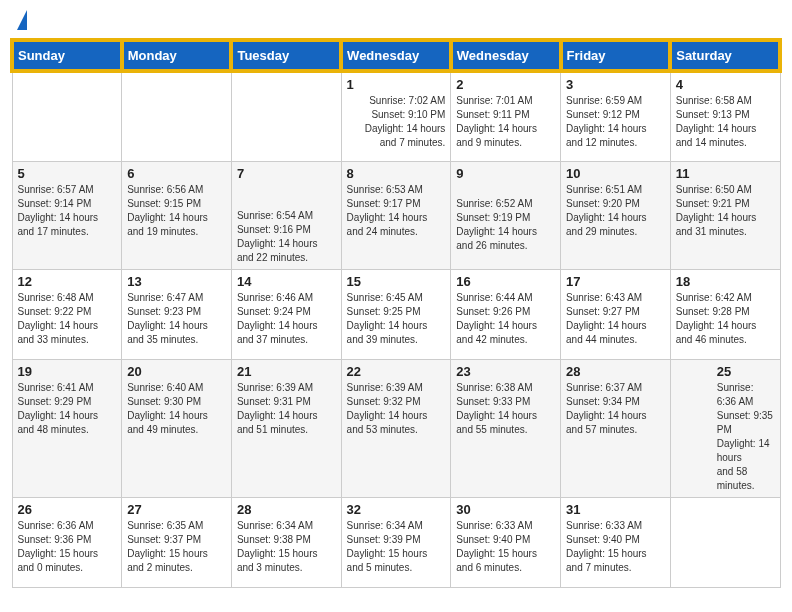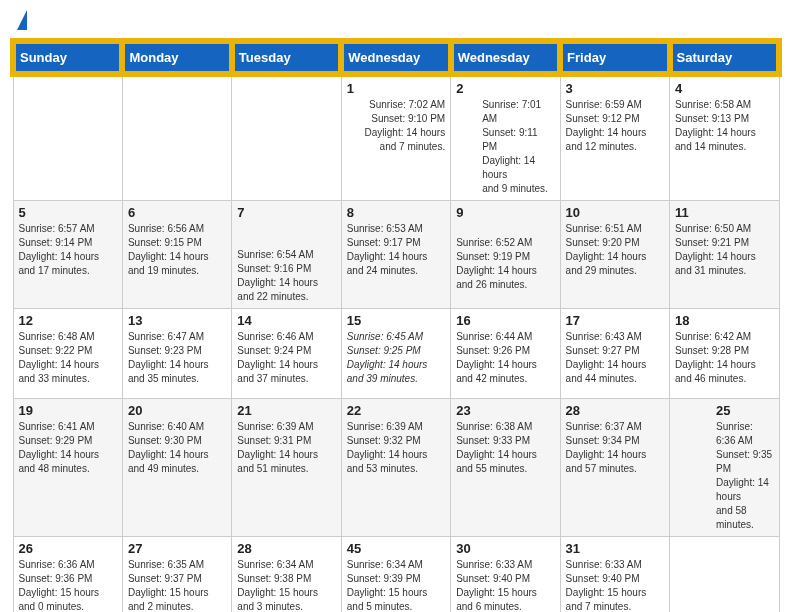--- a/index.html
+++ b/index.html
@@ -49,21 +49,21 @@
       border-collapse: collapse;
       table-layout: fixed;
     }
     .calendar-table th {
       background-color: #1565c0;
       color: #fff;
       font-size: 13px;
       font-weight: bold;
       padding: 6px 4px;
       text-align: left;
-      border: 6px solid #eab308;
+      border: 4px solid #eab308;
     }
     .calendar-table td {
       border: 1px solid #ccc;
       vertical-align: top;
       padding: 4px 5px;
       height: 90px;
       font-size: 10.5px;
       color: #222;
       background: #fff;
     }
@@ -122,21 +122,21 @@
         <td class="empty-cell"></td>
         <td>
           <div class="day-number">1</div>
           <div class="day-info" style="white-space: pre-line; text-align: right;">Sunrise: 7:02 AM
 Sunset: 9:10 PM
 Daylight: 14 hours
 and 7 minutes.</div>
         </td>
         <td>
           <div class="day-number">2</div>
-          <div class="day-info" style="white-space: pre-line; margin-left: 26px;">Sunrise: 7:01 AM
+          <div class="day-info" style="white-space: pre-line;">Sunrise: 7:01 AM
 Sunset: 9:11 PM
 Daylight: 14 hours
 and 9 minutes.</div>
         </td>
         <td>
           <div class="day-number">3</div>
           <div class="day-info" style="white-space: pre-line;">Sunrise: 6:59 AM
 Sunset: 9:12 PM
 Daylight: 14 hours
 and 12 minutes.</div>
@@ -217,21 +217,21 @@
         </td>
         <td>
           <div class="day-number">14</div>
           <div class="day-info" style="white-space: pre-line;">Sunrise: 6:46 AM
 Sunset: 9:24 PM
 Daylight: 14 hours
 and 37 minutes.</div>
         </td>
         <td>
           <div class="day-number">15</div>
-          <div class="day-info" style="white-space: pre-line; font-style: italic;">Sunrise: 6:45 AM
+          <div class="day-info" style="white-space: pre-line;">Sunrise: 6:45 AM
 Sunset: 9:25 PM
 Daylight: 14 hours
 and 39 minutes.</div>
         </td>
         <td>
           <div class="day-number">16</div>
           <div class="day-info" style="white-space: pre-line;">Sunrise: 6:44 AM
 Sunset: 9:26 PM
 Daylight: 14 hours
 and 42 minutes.</div>
@@ -318,21 +318,21 @@
 and 2 minutes.</div>
         </td>
         <td>
           <div class="day-number">28</div>
           <div class="day-info" style="white-space: pre-line;">Sunrise: 6:34 AM
 Sunset: 9:38 PM
 Daylight: 15 hours
 and 3 minutes.</div>
         </td>
         <td>
-          <div class="day-number">45</div>
+          <div class="day-number">32</div>
           <div class="day-info" style="white-space: pre-line;">Sunrise: 6:34 AM
 Sunset: 9:39 PM
 Daylight: 15 hours
 and 5 minutes.</div>
         </td>
         <td>
           <div class="day-number">30</div>
           <div class="day-info" style="white-space: pre-line;">Sunrise: 6:33 AM
 Sunset: 9:40 PM
 Daylight: 15 hours

